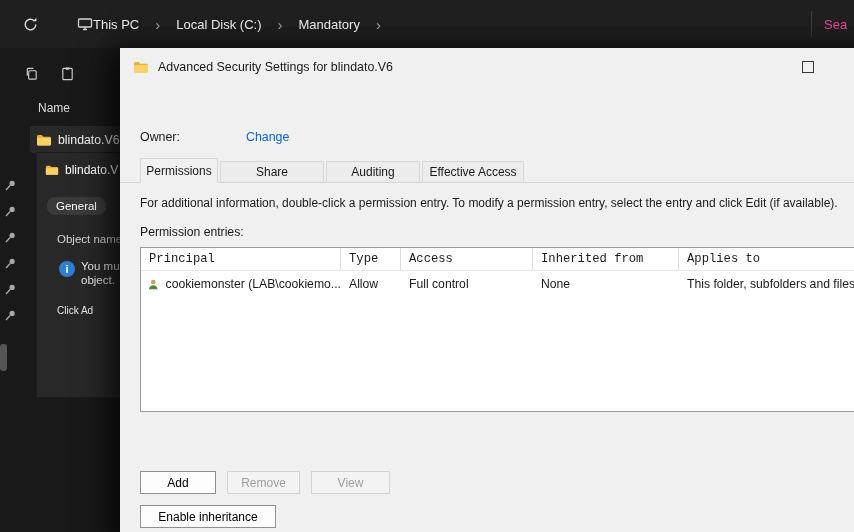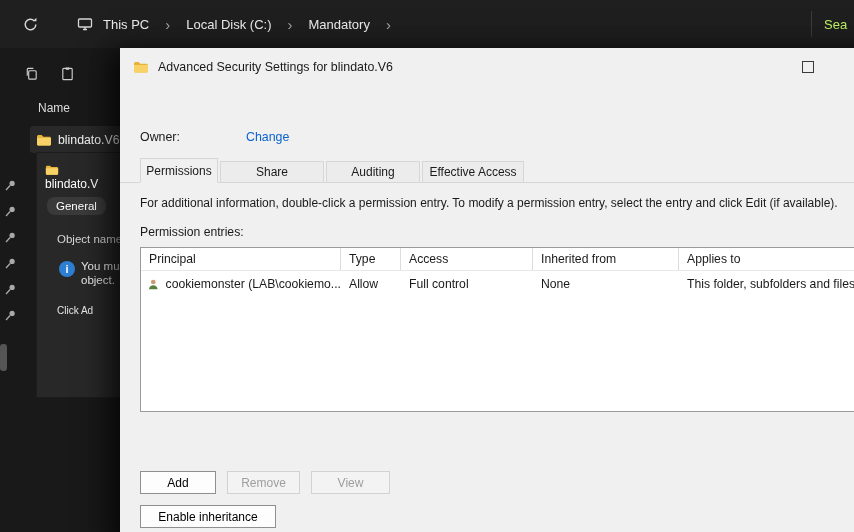--- a/index.html
+++ b/index.html
@@ -5,43 +5,43 @@
   * { box-sizing: border-box; }
   body { margin: 0; background: #000; font-family: "Liberation Sans", sans-serif; }
   .screen { position: relative; width: 854px; height: 532px; overflow: hidden; background: #191919; }
 
   
   .topbar { position: absolute; left: 0; top: 0; width: 854px; height: 48px; background: #1f1f1f;
             display: flex; align-items: center; color: #ececec; font-size: 13px; }
   .topbar .icn { display: inline-flex; align-items: center; justify-content: center; }
   .tb-refresh { margin-left: 22px; }
   .tb-pc { margin-left: 38px; }
-  .crumb { margin-left: 10px; cursor: default; white-space: nowrap; }
+  .crumb { cursor: default; white-space: nowrap; }
   .crumb.c2, .crumb.c3 { margin-left: 16px; }
   .chev { margin-left: 16px; color: #a6a6a6; font-size: 15px; line-height: 1; }
   .tb-spacer { flex: 1; }
   .tb-divider { width: 1px; height: 26px; background: #3c3c3c; }
-  .tb-search { margin-left: 12px; width: 30px; overflow: hidden; white-space: nowrap; color: #bef264; }
+  .tb-search { margin-left: 12px; width: 30px; overflow: hidden; white-space: nowrap; color: #ec4899; }
 
   
   .tool-icn { position: absolute; }
   .tool-copy { left: 24px; top: 66px; }
   .tool-paste { left: 60px; top: 66px; }
   .list-header { position: absolute; left: 38px; top: 101px; font-size: 12px; color: #dcdcdc; }
   .file-row { position: absolute; left: 30px; top: 126px; width: 92px; height: 27px; display: flex;
               align-items: center; gap: 6px; padding-left: 6px; background: rgba(255,255,255,.07); border-radius: 3px; }
   .file-row span { font-size: 12.3px; color: #f2f2f2; white-space: nowrap; }
   .pin-col { position: absolute; left: 4px; top: 178px; display: flex; flex-direction: column; gap: 13px; }
   .pin { width: 13px; height: 13px; }
   .scroll-thumb { position: absolute; left: 0; top: 344px; width: 7px; height: 27px; background: #555; border-radius: 3px; }
 
   
   .props { position: absolute; left: 36px; top: 152px; width: 102px; height: 246px; background: #282828;
            border: 1px solid #1c1c1c; color: #e8e8e8; overflow: hidden; }
-  .props-title { display: flex; align-items: flex-start; gap: 0; padding: 10px 0 0 8px; font-size: 12px; color: #fff; white-space: nowrap; flex-direction: column; }
+  .props-title { display: flex; align-items: flex-end; gap: 6px; padding: 10px 0 0 8px; font-size: 12px; color: #fff; white-space: nowrap; }
   .props-tabs { position: absolute; left: 10px; top: 44px; display: flex; gap: 8px; }
   .ptab { font-size: 11.5px; padding: 3px 9px; color: #e0e0e0; white-space: nowrap; }
   .ptab.active { background: #3a3a3a; border-radius: 8px; color: #fff; }
   .props-objname { position: absolute; left: 20px; top: 80px; font-size: 11.5px; color: #d8d8d8; white-space: nowrap; }
   .props-info-icn { position: absolute; left: 22px; top: 108px; width: 16px; height: 16px; border-radius: 50%;
                     background: #2d7fd3; color: #fff; font-size: 11px; font-weight: bold; display: flex;
                     align-items: center; justify-content: center; }
   .props-info-l1 { position: absolute; left: 44px; top: 107px; font-size: 11.5px; white-space: nowrap; }
   .props-info-l2 { position: absolute; left: 44px; top: 121px; font-size: 11.5px; white-space: nowrap; }
   .props-click { position: absolute; left: 20px; top: 152px; font-size: 10px; white-space: nowrap; }
@@ -69,21 +69,21 @@
   .tw1 { width: 78px; } .tw2 { width: 104px; } .tw3 { width: 94px; } .tw4 { width: 102px; }
 
   .instruction { position: absolute; left: 20px; top: 148px; width: 758px; font-size: 12px;
                  white-space: nowrap; overflow: hidden; }
   .entries-label { position: absolute; left: 20px; top: 177px; font-size: 12.2px; }
 
   .ptable { position: absolute; left: 20px; top: 199px; width: 741px; height: 165px; background: #fff;
             border: 1px solid #9a9a9a; overflow: hidden; }
   .thead { display: flex; height: 23px; border-bottom: 1px solid #e8e8e8; }
   .hcell { font-size: 12.2px; line-height: 22px; padding-left: 8px; border-right: 1px solid #dcdcdc;
-           white-space: nowrap; overflow: hidden; }
+           white-space: nowrap; overflow: hidden; font-family: Liberation Mono, monospace; }
   .hcell:last-child { border-right: none; }
   .trow { display: flex; height: 26px; align-items: center; }
   .rcell { font-size: 12.2px; padding-left: 8px; white-space: nowrap; overflow: hidden; }
   .c-principal { width: 200px; } .c-type { width: 60px; } .c-access { width: 132px; }
   .c-inherited { width: 146px; } .c-applies { flex: 1; }
   .principal-cell { display: flex; align-items: center; gap: 6px; padding-left: 6px; }
 
   .btn { position: absolute; height: 23px; display: flex; align-items: center; justify-content: center;
          font-size: 12px; background: #fdfdfd; border: 1px solid #8f8f8f; cursor: pointer; margin-top: 44px; }
   .btn.disabled { background: #f3f3f3; border-color: #d2d2d2; color: #9e9e9e; cursor: default; }

